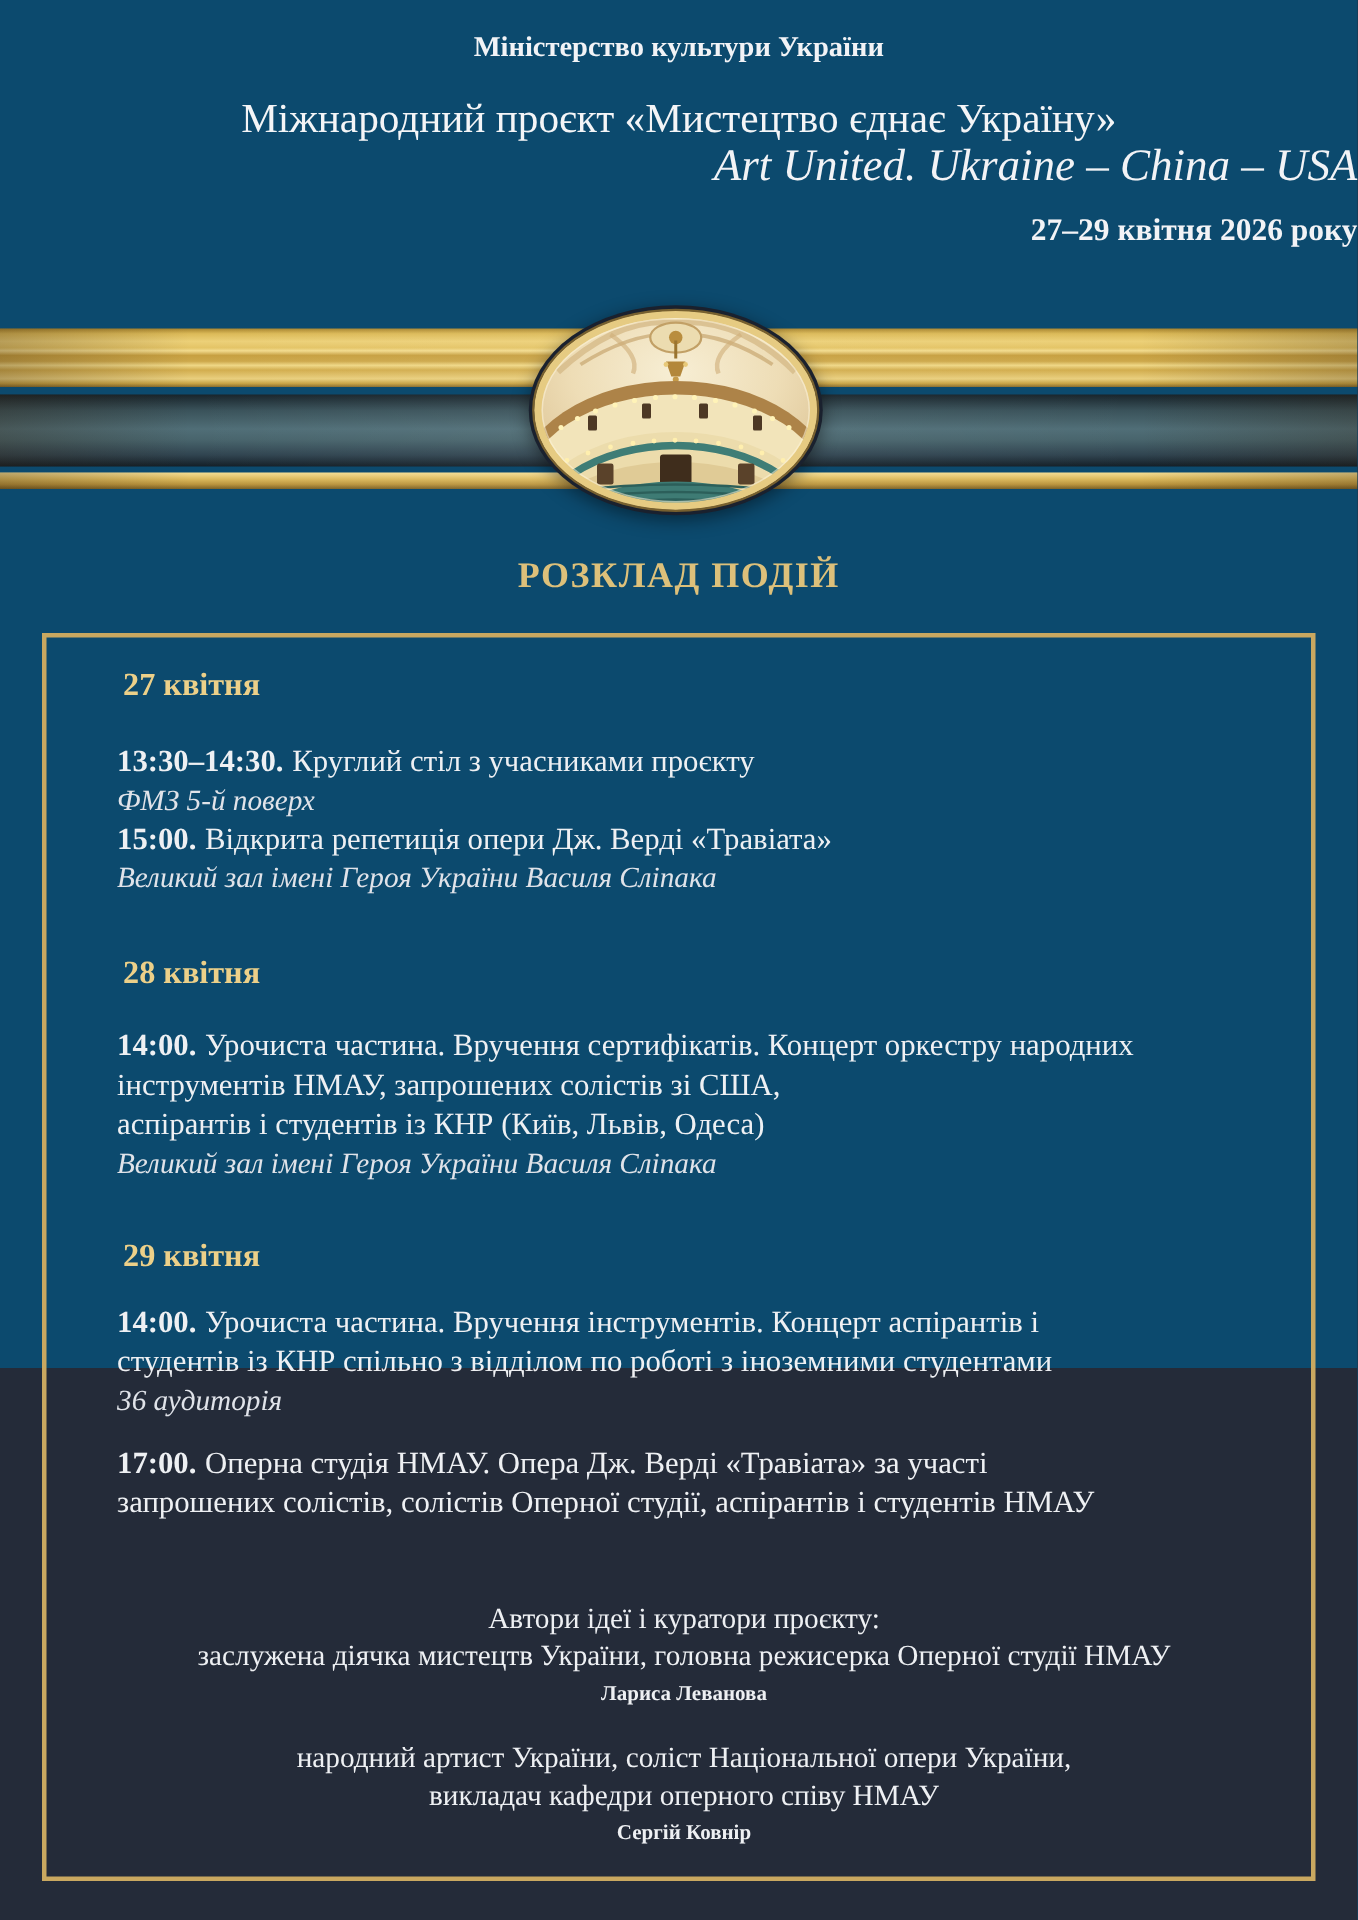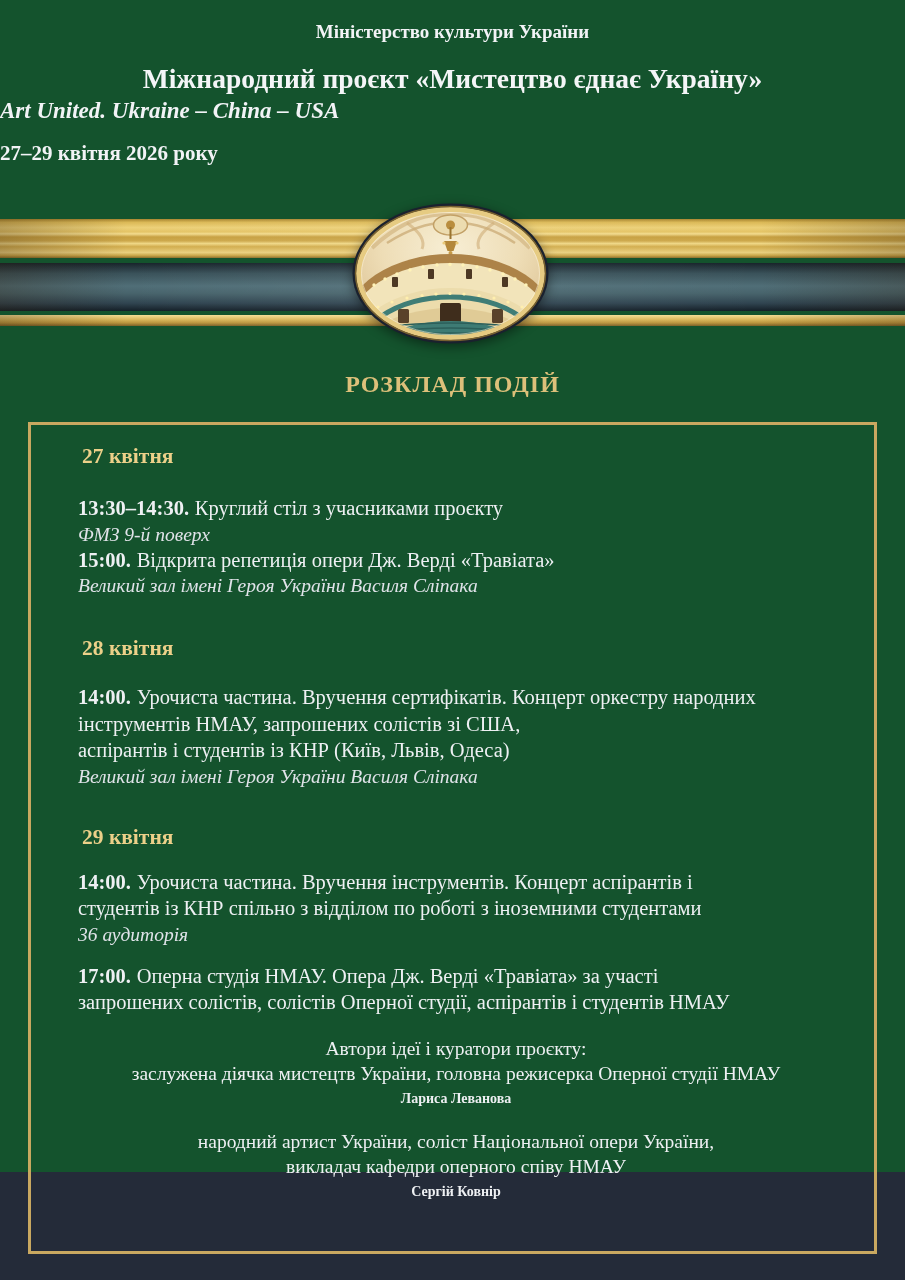--- a/index.html
+++ b/index.html
@@ -3,30 +3,30 @@
 <meta charset="utf-8">
 <style>
   html,body{margin:0;padding:0;}
   body{
     width:905px;height:1280px;
     background:#242b39;
     font-family:"Liberation Serif","DejaVu Serif",serif;
     position:relative;
     overflow:hidden;
   }
-  .poster{position:absolute;inset:0;width:905px;height:1172px;background:#14532d;}
+  .poster{position:absolute;inset:0;width:905px;height:912px;background:#0c4a6e;}
 
   
   .org-lines{padding-top:18px;text-align:center;color:#f2f3f6;font-weight:bold;
              font-size:19px;line-height:27px;}
-  .main-title{margin-top:17px;text-align:center;color:#f4f5f7;font-weight:bold;
+  .main-title{margin-top:17px;text-align:center;color:#f4f5f7;font-weight:normal;
               font-size:27.5px;line-height:34px;}
-  .subtitle{text-align:left;color:#f2f3f6;font-weight:bold;font-style:italic;
-            font-size:23px;line-height:30px;}
-  .dates{margin-top:14px;text-align:left;color:#f2f3f6;font-weight:bold;
+  .subtitle{text-align:right;color:#f2f3f6;font-weight:normal;font-style:italic;
+            font-size:30px;line-height:30px;}
+  .dates{margin-top:14px;text-align:right;color:#f2f3f6;font-weight:bold;
          font-size:21px;line-height:27px;}
 
   
   .band{position:absolute;left:0;top:219px;width:905px;height:107px;}
   .stripe-gold-1{
     position:absolute;left:0;top:0;width:100%;height:39px;
     background:linear-gradient(180deg,
       #a8852f 0%, #dcba58 9%, #ecd078 22%, #e4c466 33%, #f2db8e 38%,
       #c7a041 46%, #cda84b 56%, #efd786 63%, #d2ad4e 71%, #e9cf7e 86%,
       #c7a345 94%, #8a6d2c 100%);
@@ -66,21 +66,21 @@
   .day-29 .day-date{margin-top:34px;}
   .events-27{margin-top:24px;}
   .events-28{margin-top:21px;}
   .events-29a{margin-top:17px;}
   .events-29b{margin-top:16px;}
   .event-line{margin:0;color:#eef0f3;font-size:20.5px;line-height:26.5px;}
   .time{font-weight:bold;margin-right:.28em;}
   .venue{margin:0;color:#e0e3e9;font-style:italic;font-size:19.5px;line-height:25px;}
 
   
-  .credits{margin-top:20px;text-align:center;color:#eef0f3;}
+  .credits{margin-top:51px;text-align:center;color:#eef0f3;}
   .credits p{margin:0;font-size:19.5px;line-height:25px;}
   .credits p.name{font-weight:bold;font-size:14px;line-height:26px;}
   .credits .group2{margin-top:17px;}
 </style>
 </head>
 <body>
 
 <div class="poster">
 
   <div class="org-lines">
@@ -193,21 +193,21 @@
   </div>
 
   <div class="schedule-heading">РОЗКЛАД ПОДІЙ</div>
 
   <div class="schedule-box">
 
     <section class="day day-27">
       <h3 class="day-date">27 квітня</h3>
       <div class="events-27">
         <p class="event-line"><b class="time">13:30–14:30.</b><span>Круглий стіл з учасниками проєкту</span></p>
-        <p class="venue">ФМЗ 9-й поверх</p>
+        <p class="venue">ФМЗ 5-й поверх</p>
         <p class="event-line"><b class="time">15:00.</b><span>Відкрита репетиція опери Дж. Верді «Травіата»</span></p>
         <p class="venue">Великий зал імені Героя України Василя Сліпака</p>
       </div>
     </section>
 
     <section class="day day-28">
       <h3 class="day-date">28 квітня</h3>
       <div class="events-28">
         <p class="event-line"><b class="time">14:00.</b><span>Урочиста частина. Вручення сертифікатів. Концерт оркестру народних інструментів НМАУ, запрошених солістів зі США,</span><br><span>аспірантів і студентів із КНР (Київ, Львів, Одеса)</span></p>
         <p class="venue">Великий зал імені Героя України Василя Сліпака</p>

